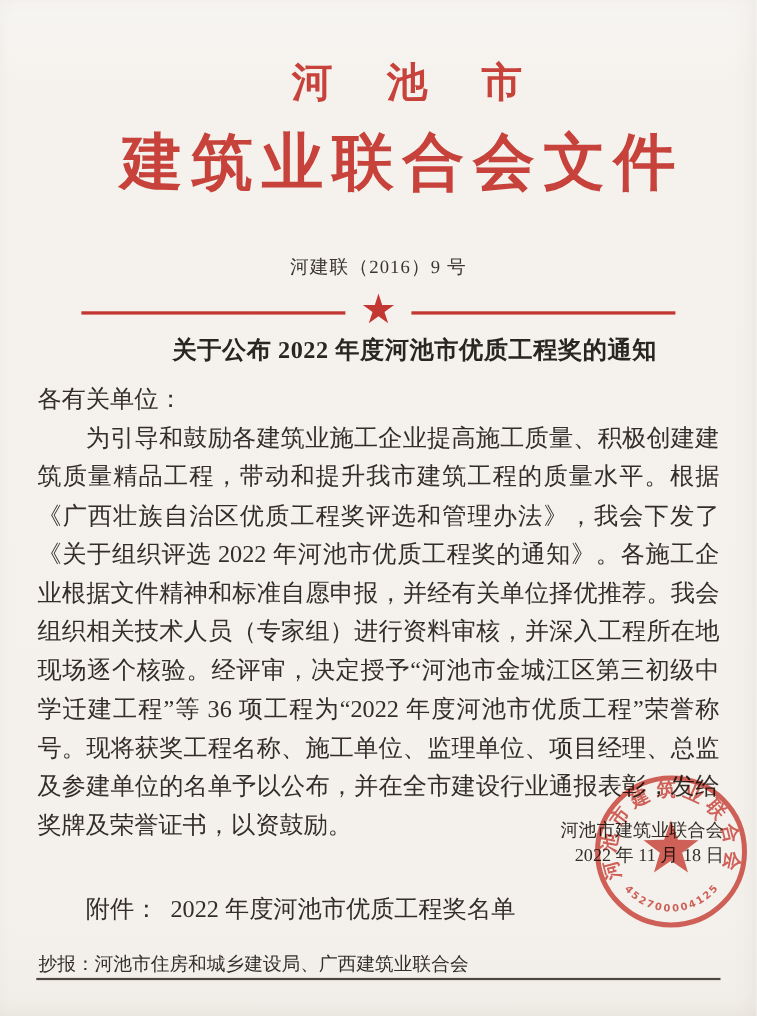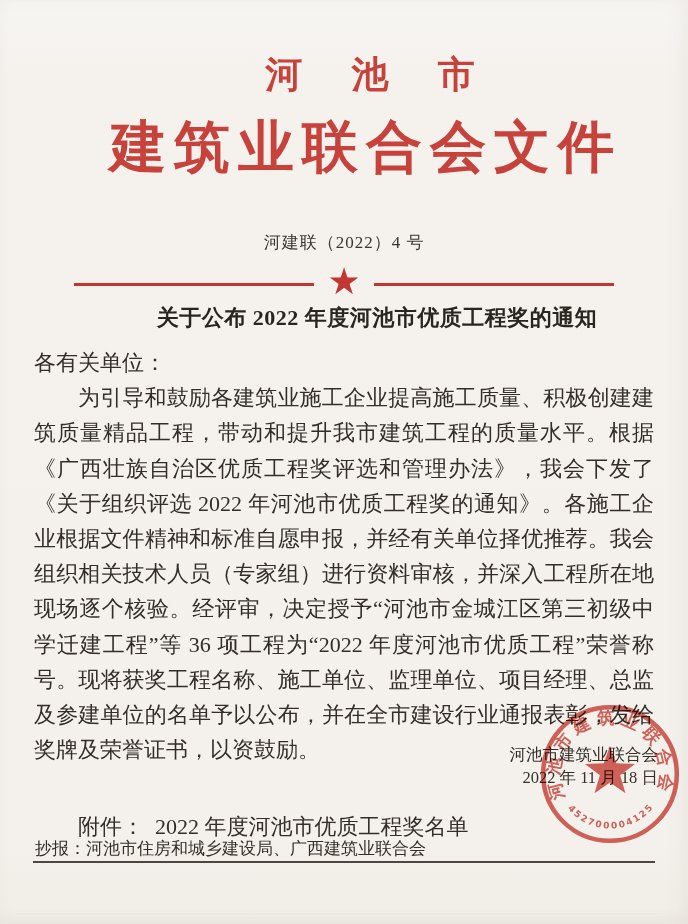--- a/index.html
+++ b/index.html
@@ -55,35 +55,35 @@
   .signature{
     top:743px;right:30px;text-align:right;
     color:#332e28;font-size:16.5px;line-height:23px;z-index:1;
   }
   
   .stamp{
     top:691px;left:527px;width:166px;height:166px;
     opacity:0.9;mix-blend-mode:multiply;z-index:2;
   }
   
-  .footer{top:838px;left:33px;width:622px;color:#332e28;font-size:17px;}
+  .footer{top:866px;left:33px;width:622px;color:#332e28;font-size:17px;}
   .footer-line{
     border-bottom:2px solid #4d473f;
     padding:1px 0 3px 2px;line-height:19px;margin-bottom:1px;
   }
   .footer-office{padding:4px 0 0 2px;line-height:20px;}
 </style>
 </head>
 <body>
 
 <div class="page">
 
   <div class="abs hdr-city">河 池 市</div>
   <div class="abs hdr-org">建筑业联合会文件</div>
-  <div class="abs doc-num">河建联（2022）4 号</div>
+  <div class="abs doc-num">河建联（2016）9 号</div>
 
   <div class="abs divider">
     <div class="rule"></div>
     <div class="star-glyph">★</div>
     <div class="rule"></div>
   </div>
 
   <div class="abs doc-title">关于公布 2022 年度河池市优质工程奖的通知</div>
 
   <div class="abs body-text">

